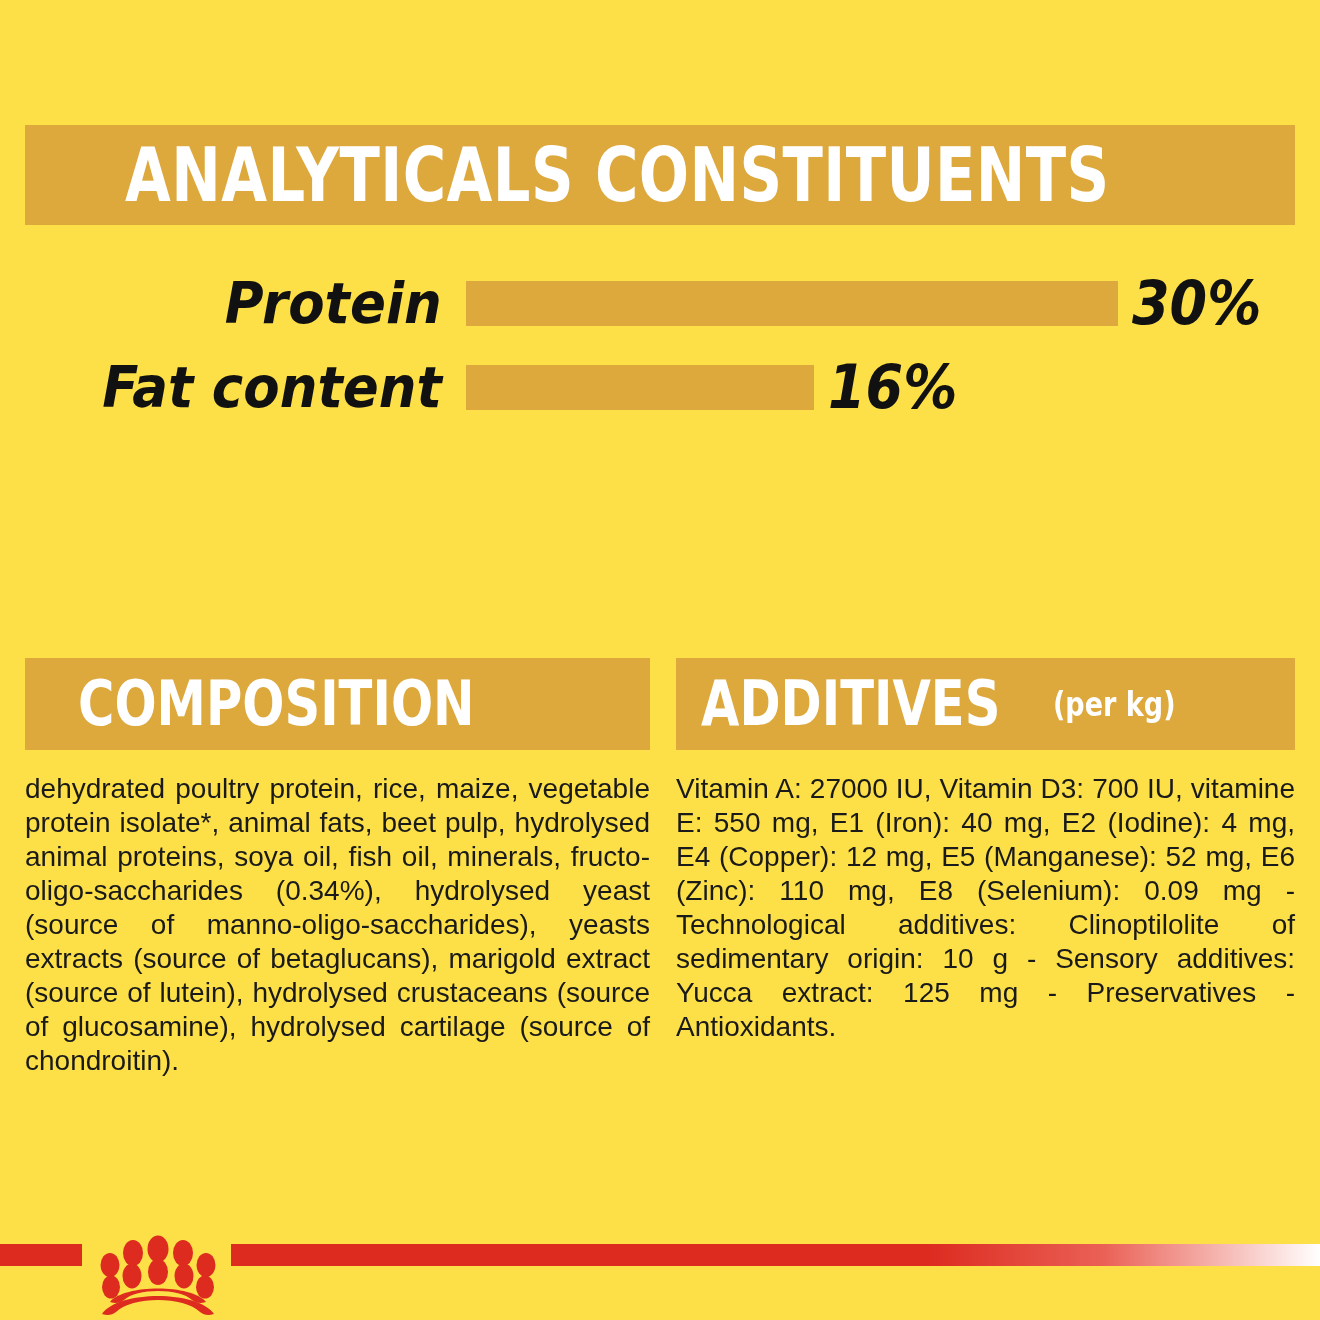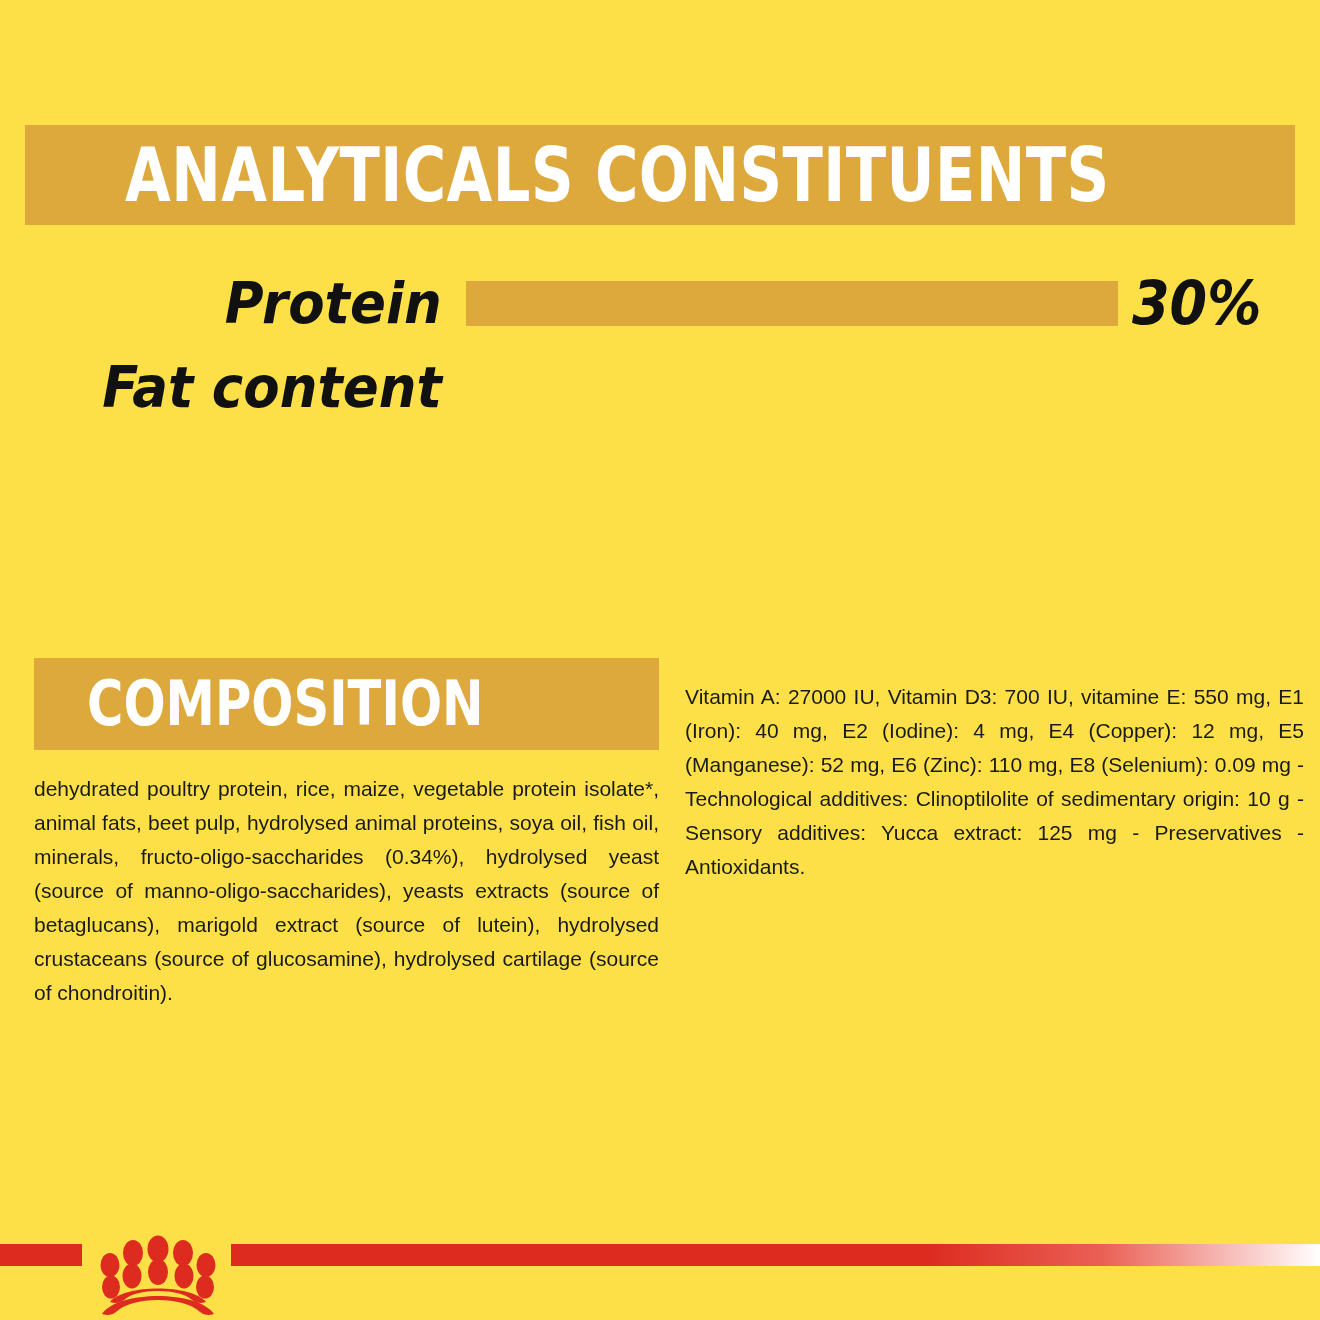--- a/index.html
+++ b/index.html
@@ -117,21 +117,20 @@
     position: absolute;
     left: 0;
     top: 658px;
     width: 1320px;
     height: 470px;
   }
 
   .panel {
     position: absolute;
     top: 0;
-    margin-left: 9px;
   }
   #panel-composition { left: 25px; width: 625px; }
   #panel-additives   { left: 676px; width: 619px; }
 
   .panel-head {
     position: relative;
     height: 92px;
     background: #DDA83C;
     display: flex;
     align-items: center;
@@ -159,21 +158,21 @@
     line-height: 33px;
     white-space: nowrap;
     margin-left: -22px;
     transform: scaleX(0.82);
     transform-origin: left center;
   }
 
   .panel-body {
     margin-top: 22px;
     font-family: "Liberation Sans", sans-serif;
-    font-size: 21px;
+    font-size: 28px;
     line-height: 34px;
     color: #1a1a1a;
     text-align: justify;
     text-justify: inter-word;
     hyphens: none;
   }
 
   
   #footer {
     position: absolute;
@@ -223,35 +222,43 @@
     <div id="chart-row-0" class="chart-row">
       <span class="chart-label">Protein</span>
       <span class="chart-barwrap">
         <span class="chart-bar" id="bar-0" style="width: 652px; background-color: rgb(221, 168, 60);"></span>
         <span class="chart-value">30%</span>
       </span>
     </div>
 
     <div id="chart-row-1" class="chart-row">
       <span class="chart-label">Fat content</span>
+      <span class="chart-barwrap">
+        <span class="chart-bar" id="bar-1" style="width: 348px; background-color: rgb(221, 168, 60);"></span>
+        <span class="chart-value">16%</span>
+      </span>
     </div>
 
 
   </div>
 
   <div id="panels">
 
     <div id="panel-composition" class="panel">
       <div class="panel-head">
         <span class="panel-title">COMPOSITION</span>
       </div>
       <div class="panel-body">dehydrated poultry protein, rice, maize, vegetable protein isolate*, animal fats, beet pulp, hydrolysed animal proteins, soya oil, fish oil, minerals, fructo-oligo-saccharides (0.34%), hydrolysed yeast (source of manno-oligo-saccharides), yeasts extracts (source of betaglucans), marigold extract (source of lutein), hydrolysed crustaceans (source of glucosamine), hydrolysed cartilage (source of chondroitin).</div>
     </div>
 
     <div id="panel-additives" class="panel">
+      <div class="panel-head">
+        <span class="panel-title">ADDITIVES</span>
+        <span class="panel-sub">(per kg)</span>
+      </div>
       <div class="panel-body">Vitamin A: 27000 IU, Vitamin D3: 700 IU, vitamine E: 550 mg, E1 (Iron): 40 mg, E2 (Iodine): 4 mg, E4 (Copper): 12 mg, E5 (Manganese): 52 mg, E6 (Zinc): 110 mg, E8 (Selenium): 0.09 mg - Technological additives: Clinoptilolite of sedimentary origin: 10 g - Sensory additives: Yucca extract: 125 mg - Preservatives - Antioxidants.</div>
     </div>
 
   </div>
 
   <div id="footer">
     <div id="footer-bar-left"></div>
     <div id="footer-bar-right"></div>
 
     <div id="crown-logo">

